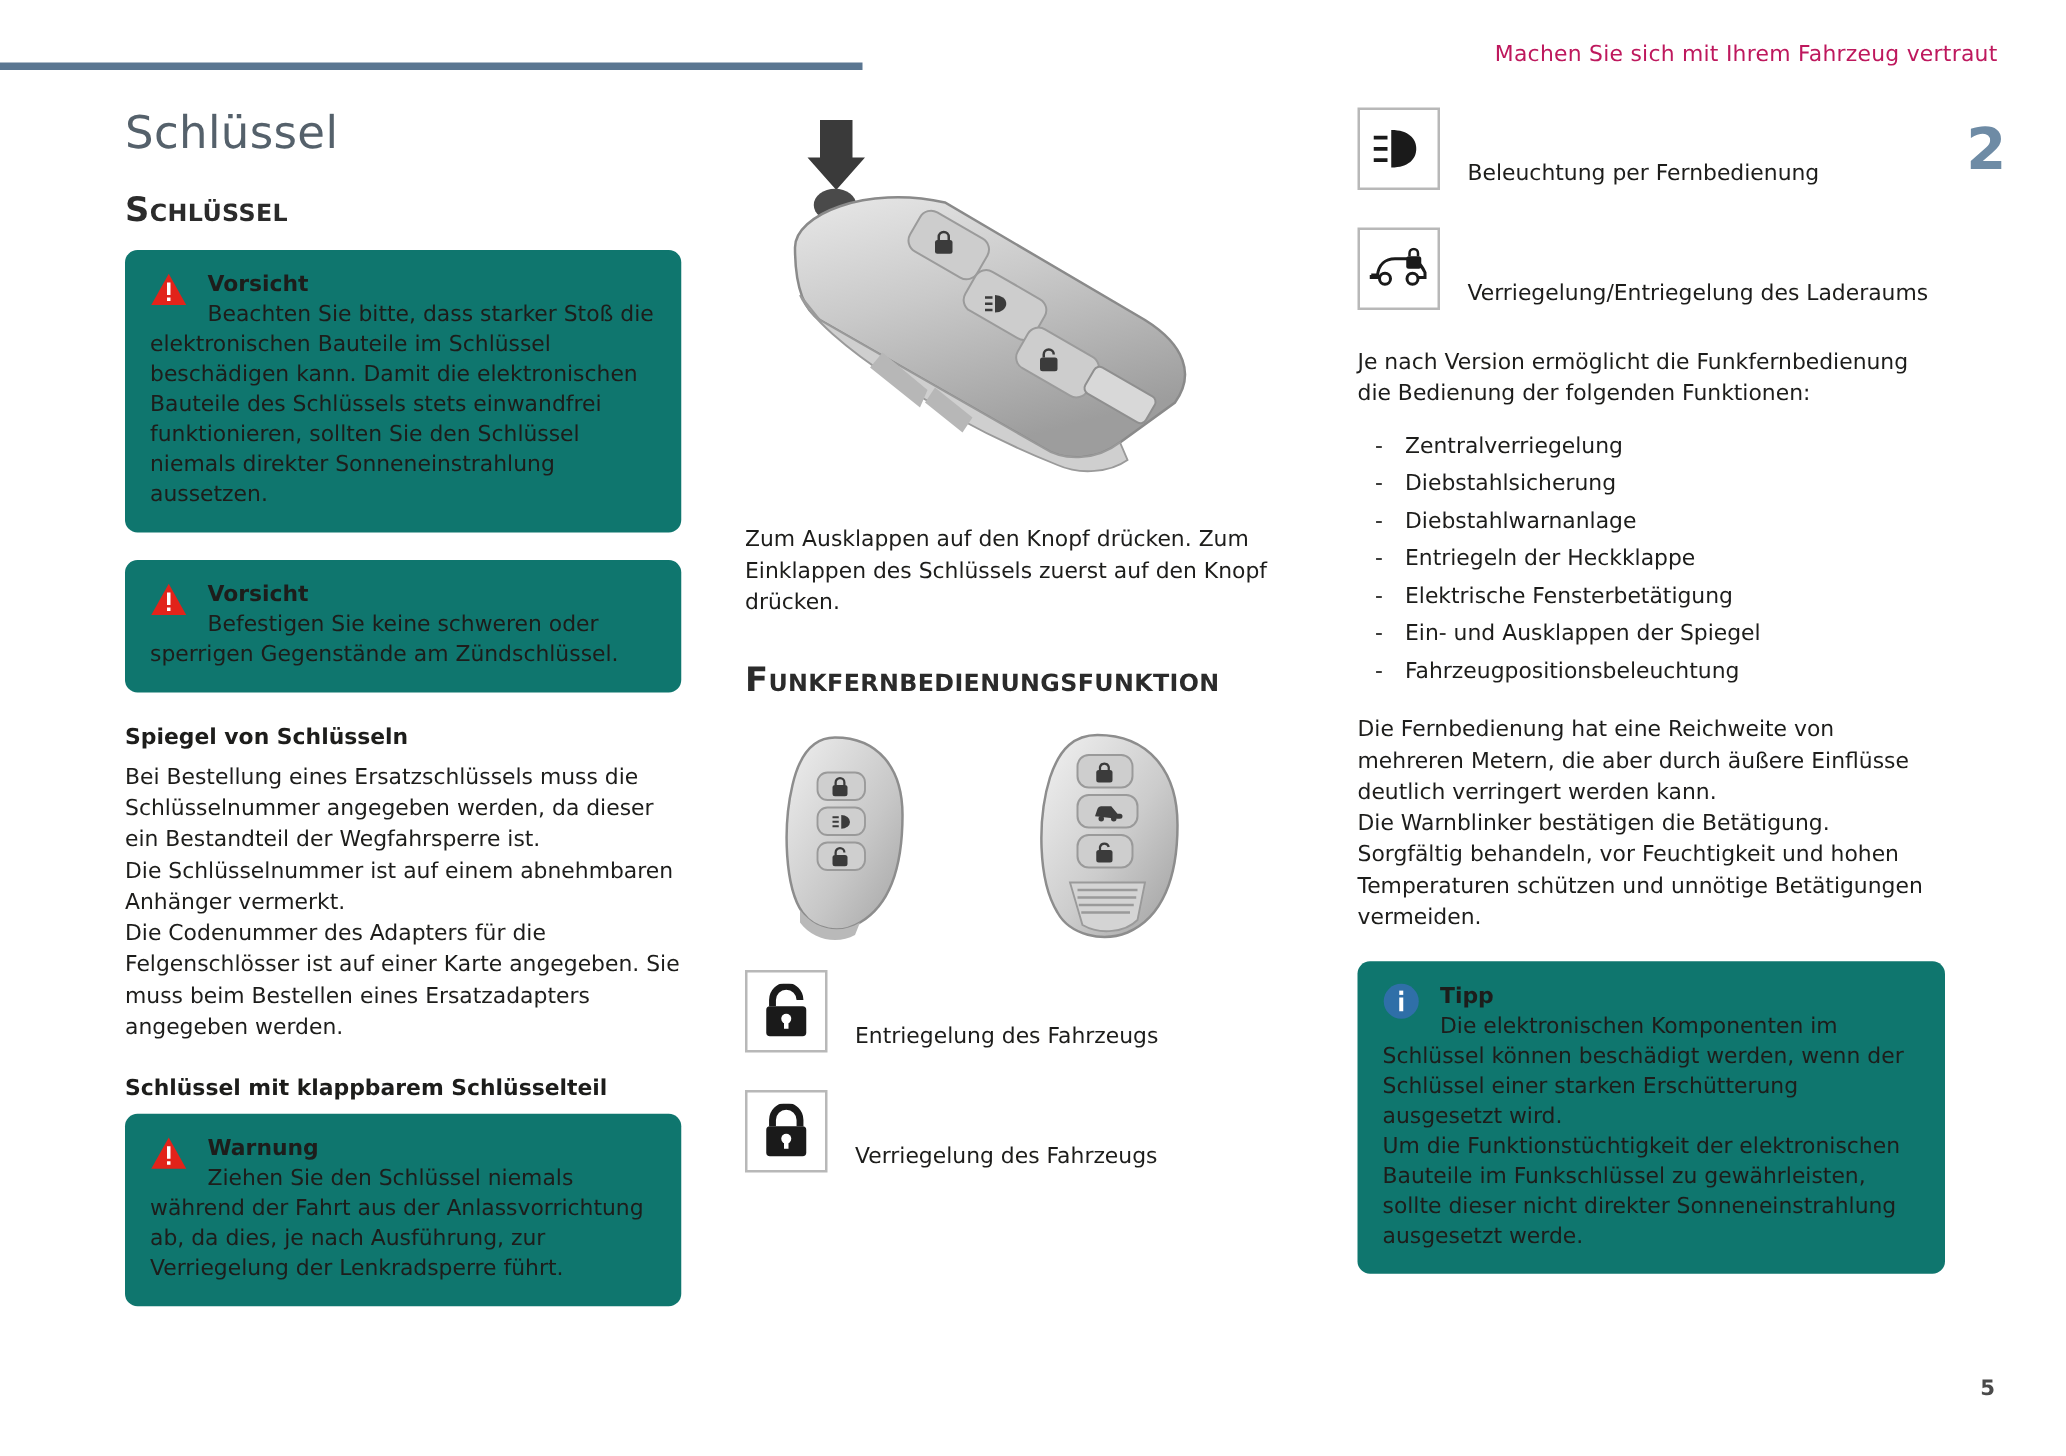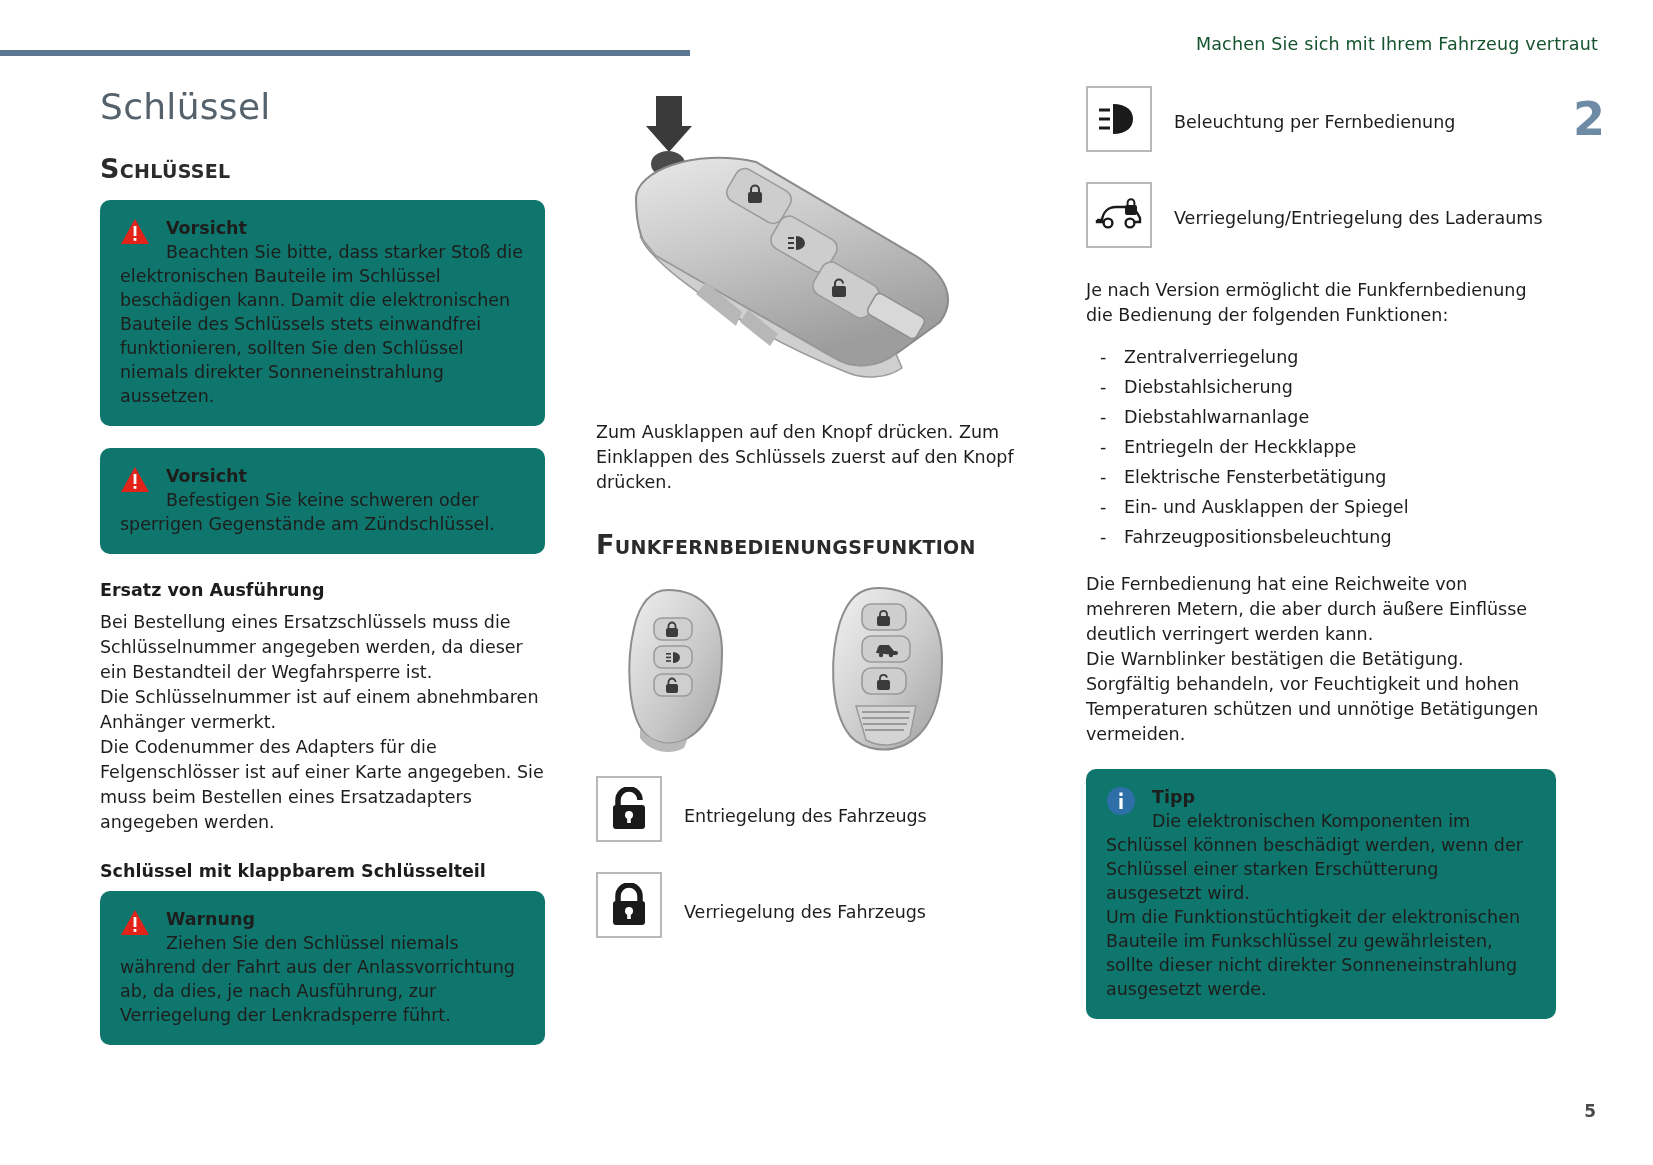--- a/index.html
+++ b/index.html
@@ -28,21 +28,21 @@
     top: 50px;
     width: 690px;
     height: 6px;
     background: #5a7691;
   }
   .header-title {
     position: absolute;
     right: 55px;
     top: 34px;
     font-size: 17.5px;
-    color: #14532d;
+    color: #be185d;
     letter-spacing: 0.2px;
     font-family: "DejaVu Sans", sans-serif;
     white-space: nowrap;
   }
   .chapter-number {
     position: absolute;
     right: 48px;
     top: 92px;
     font-size: 46px;
     color: #6e8ba5;
@@ -150,21 +150,21 @@
   .two-keys {
     position: relative;
     width: 440px;
     height: 170px;
     margin: 24px 0 22px 0;
   }
 
   
   .icon-row {
     display: flex;
-    align-items: center;
+    align-items: flex-end;
     margin-bottom: 30px;
   }
   .icon-box {
     width: 66px;
     height: 66px;
     flex: 0 0 66px;
     border: 2px solid #b8b8b8;
     background: #ffffff;
     display: flex;
     align-items: center;
@@ -233,21 +233,21 @@
         <svg width="30" height="27" viewBox="0 0 30 27">
           <polygon points="15,1 29,26 1,26" fill="#e2231a"></polygon>
           <rect x="13.6" y="8" width="2.8" height="10" fill="#ffffff"></rect>
           <rect x="13.6" y="20" width="2.8" height="2.8" fill="#ffffff"></rect>
         </svg>
       </span>
       <p class="c-head">Vorsicht</p>
       <p class="c-text"><span class="indent"></span><span>Befestigen Sie keine schweren oder sperrigen Gegenstände am Zündschlüssel.</span></p>
     </div>
 
-    <h3 class="sub">Ersatz von Ausführung</h3>
+    <h3 class="sub">Spiegel von Schlüsseln</h3>
     <p class="body">Bei Bestellung eines Ersatzschlüssels muss die Schlüsselnummer angegeben werden, da dieser ein Bestandteil der Wegfahrsperre ist.</p>
     <p class="body">Die Schlüsselnummer ist auf einem abnehmbaren Anhänger vermerkt.</p>
     <p class="body">Die Codenummer des Adapters für die Felgenschlösser ist auf einer Karte angegeben. Sie muss beim Bestellen eines Ersatzadapters angegeben werden.</p>
 
     <h3 class="sub">Schlüssel mit klappbarem Schlüsselteil</h3>
 
     <div class="callout">
       <span class="warn-icon">
         <svg width="30" height="27" viewBox="0 0 30 27">
           <polygon points="15,1 29,26 1,26" fill="#e2231a"></polygon>

